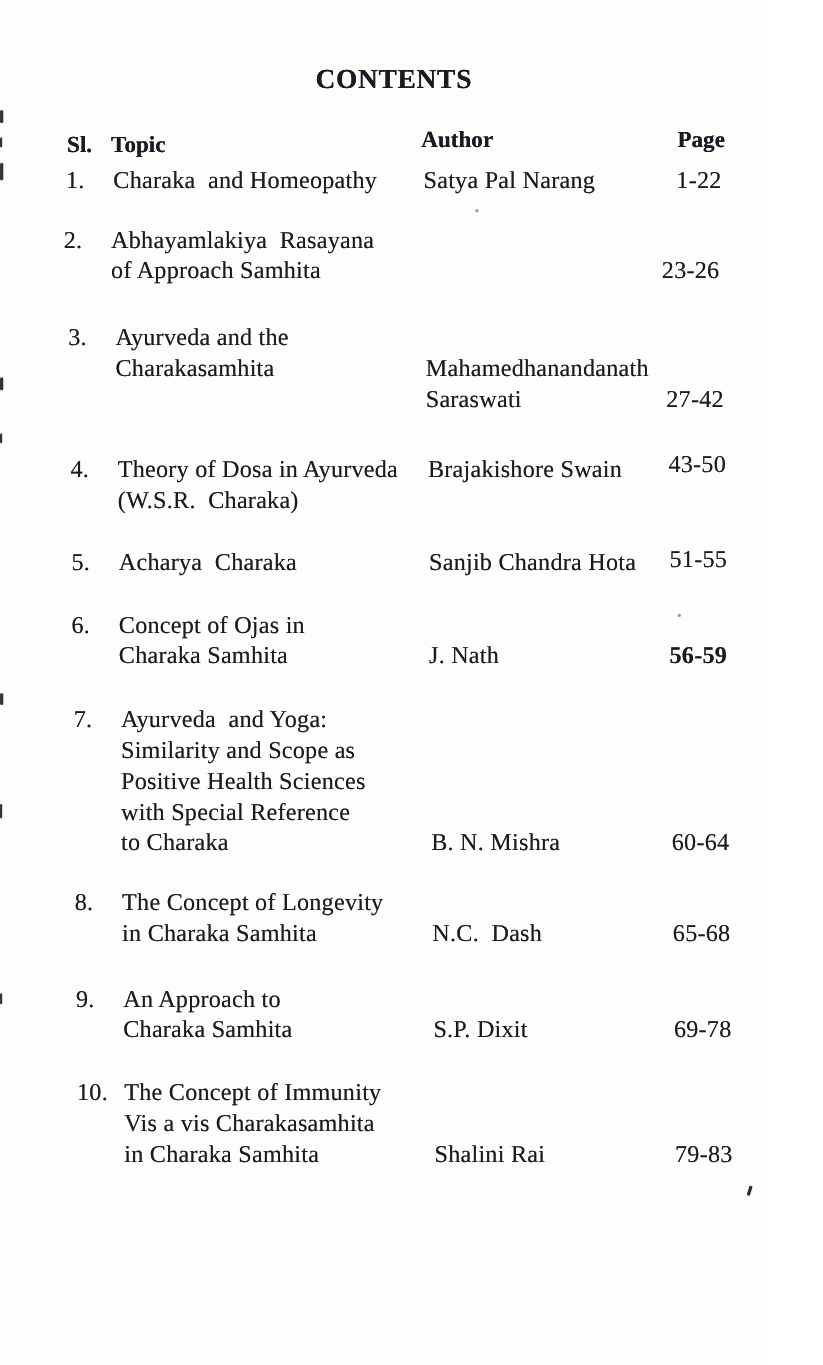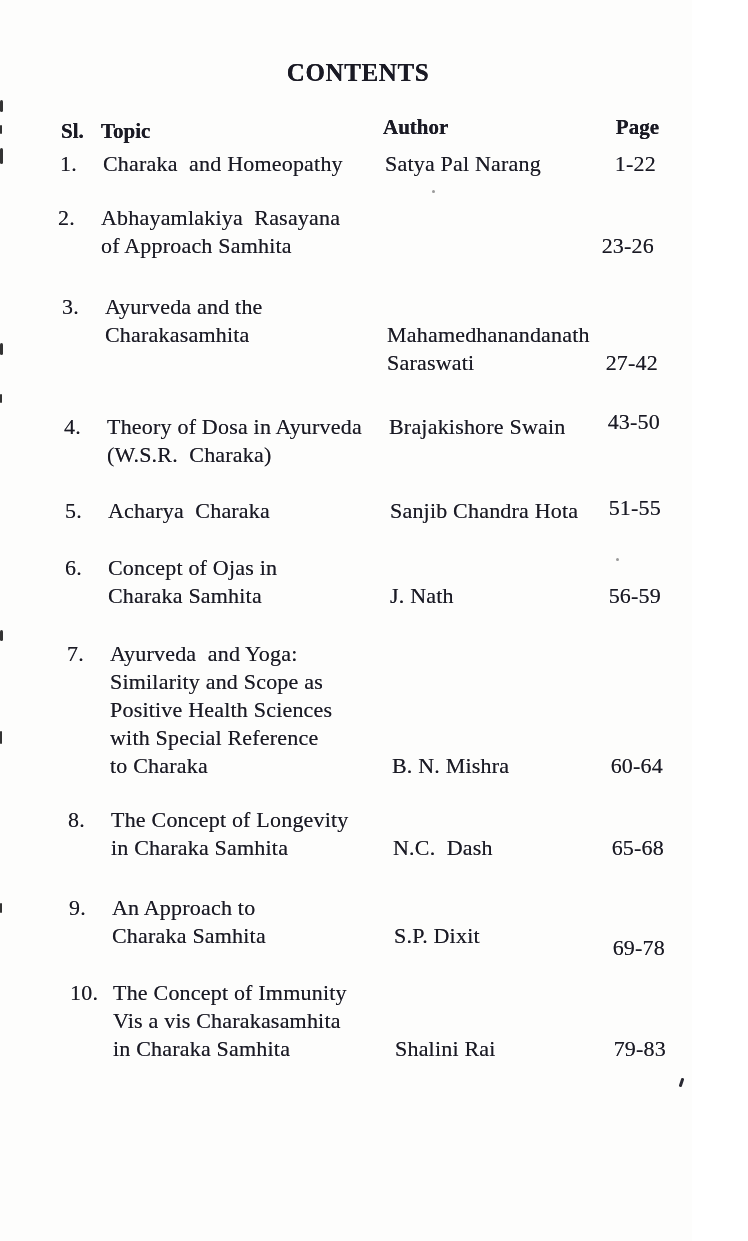--- a/index.html
+++ b/index.html
@@ -71,36 +71,36 @@
       </div>
       <div class="entry" style="top: 413px; left: 64px;">
         <div class="line"><span class="sl">4.</span><span class="topic">Theory of Dosa in Ayurveda</span><span class="author">Brajakishore Swain</span><span class="pg" style="top: -5px;">43-50</span></div>
         <div class="line"><span class="topic">(W.S.R.  Charaka)</span></div>
       </div>
       <div class="entry" style="top: 497px; left: 65px;">
         <div class="line"><span class="sl">5.</span><span class="topic">Acharya  Charaka</span><span class="author">Sanjib Chandra Hota</span><span class="pg" style="top: -3px;">51-55</span></div>
       </div>
       <div class="entry" style="top: 554px; left: 65px;">
         <div class="line"><span class="sl">6.</span><span class="topic">Concept of Ojas in</span></div>
-        <div class="line"><span class="topic">Charaka Samhita</span><span class="author">J. Nath</span><span class="pg" style="top: 0px;">56-59</span></div>
+        <div class="line"><span class="topic">Charaka Samhita</span><span class="author">J. Nath</span><span class="pg" style="top: 0px; font-weight: bold;">56-59</span></div>
       </div>
       <div class="entry" style="top: 640px; left: 67px;">
         <div class="line"><span class="sl">7.</span><span class="topic">Ayurveda  and Yoga:</span></div>
         <div class="line"><span class="topic">Similarity and Scope as</span></div>
         <div class="line"><span class="topic">Positive Health Sciences</span></div>
         <div class="line"><span class="topic">with Special Reference</span></div>
         <div class="line"><span class="topic">to Charaka</span><span class="author">B. N. Mishra</span><span class="pg" style="top: 0px;">60-64</span></div>
       </div>
       <div class="entry" style="top: 806px; left: 68px;">
         <div class="line"><span class="sl">8.</span><span class="topic">The Concept of Longevity</span></div>
         <div class="line"><span class="topic">in Charaka Samhita</span><span class="author">N.C.  Dash</span><span class="pg" style="top: 0px;">65-68</span></div>
       </div>
       <div class="entry" style="top: 894px; left: 69px;">
         <div class="line"><span class="sl">9.</span><span class="topic">An Approach to</span></div>
-        <div class="line"><span class="topic">Charaka Samhita</span><span class="author">S.P. Dixit</span><span class="pg" style="top: 12px; margin-left: 12px;">69-78</span></div>
+        <div class="line"><span class="topic">Charaka Samhita</span><span class="author">S.P. Dixit</span><span class="pg" style="top: 0px; margin-left: 12px;">69-78</span></div>
       </div>
       <div class="entry" style="top: 979px; left: 70px;">
         <div class="line"><span class="sl">10.</span><span class="topic">The Concept of Immunity</span></div>
         <div class="line"><span class="topic">Vis a vis Charakasamhita</span></div>
         <div class="line"><span class="topic">in Charaka Samhita</span><span class="author">Shalini Rai</span><span class="pg" style="top: 0px;">79-83</span></div>
       </div>
     </div>
   <div id="artifacts">
       <div class="speck" style="left: 0px; top: 100px; width: 3px; height: 12px;"></div>
       <div class="speck" style="left: 0px; top: 125px; width: 2px; height: 9px;"></div>

